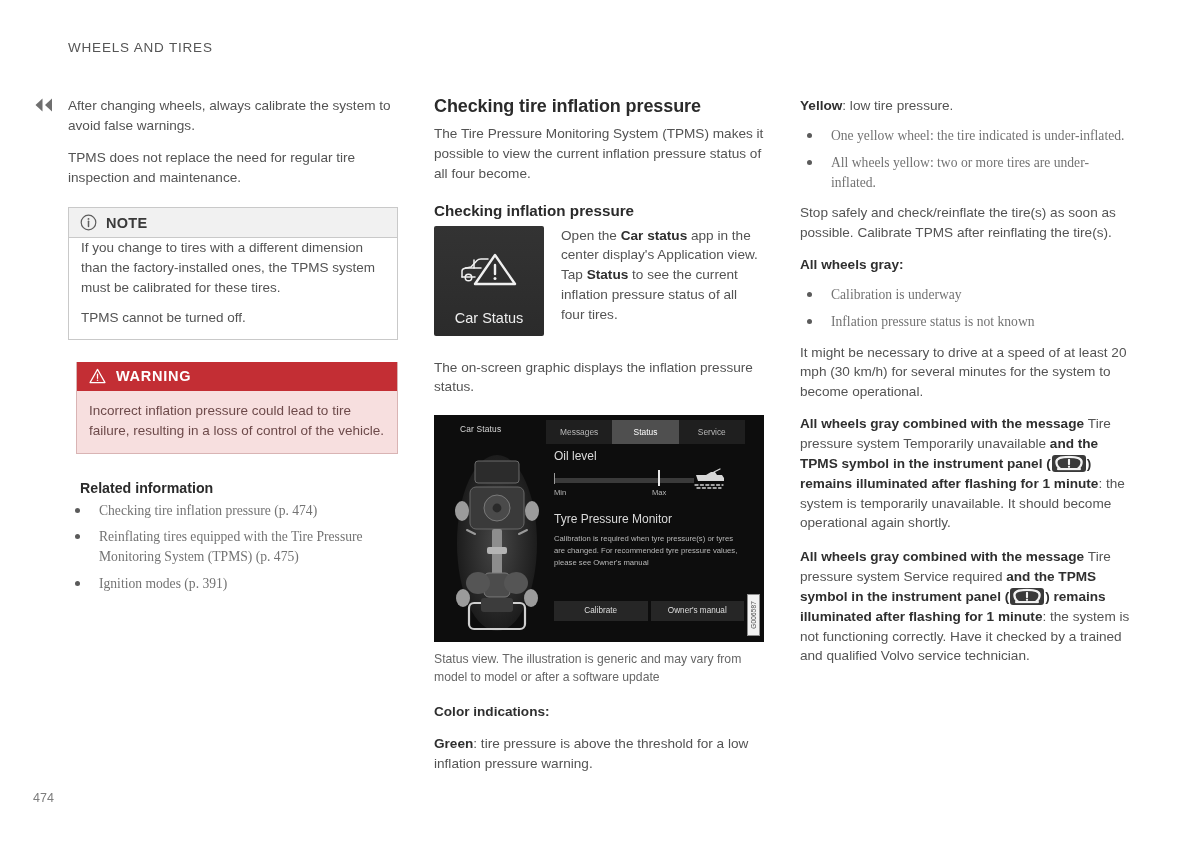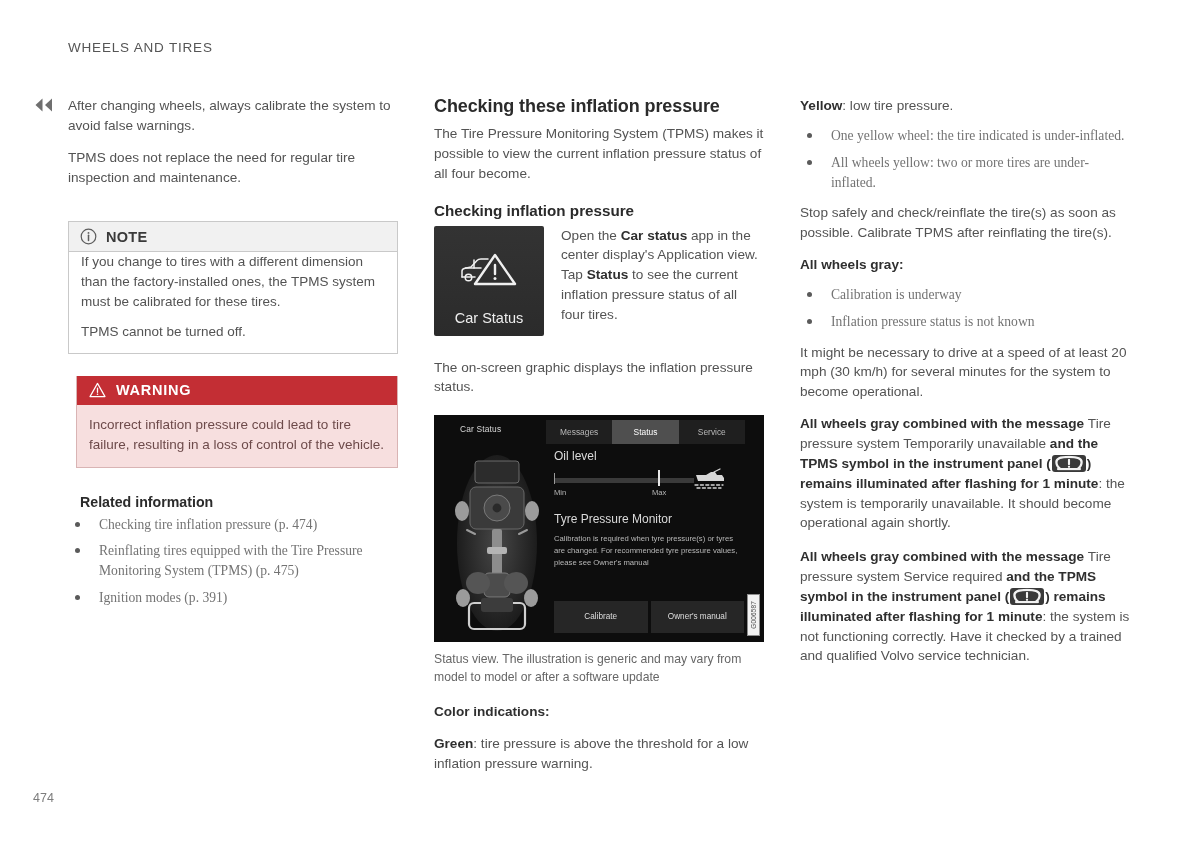--- a/index.html
+++ b/index.html
@@ -113,21 +113,21 @@
     top: 7px;
     width: 5px;
     height: 5px;
     border-radius: 50%;
     background: #5a5a5a;
   }
 
   
   .note-box {
     border: 1px solid #c9c9c9;
-    margin: 34px 0 0 0;
+    margin: 20px 0 0 0;
     background: #ffffff;
   }
   .note-head {
     display: flex;
     align-items: center;
     gap: 9px;
     background: #f1f1f1;
     border-bottom: 1px solid #c9c9c9;
     padding: 6px 10px 6px 11px;
   }
@@ -306,21 +306,21 @@
   }
   .ss-body {
     font-size: 7.7px;
     line-height: 1.52;
     color: #b8b8b8;
     width: 190px;
   }
   .ss-buttons {
     position: absolute;
     left: 120px; top: 186px;
-    width: 190px; height: 32px;
+    width: 190px; height: 20px;
     display: flex;
     gap: 3px;
   }
   .ss-btn {
     flex: 1 1 50%;
     background: #262626;
     display: flex;
     align-items: center;
     justify-content: center;
     text-align: center;
@@ -439,21 +439,21 @@
       <ul class="bullets">
         <li>Checking tire inflation pressure (p. 474)</li>
         <li>Reinflating tires equipped with the Tire Pressure Monitoring System (TPMS) (p. 475)</li>
         <li>Ignition modes (p. 391)</li>
       </ul>
     </div>
   </div>
 
   <div class="col col-2">
 
-    <h2 class="section-title">Checking these inflation pressure</h2>
+    <h2 class="section-title">Checking tire inflation pressure</h2>
     <p>The Tire Pressure Monitoring System (TPMS) makes it possible to view the current inflation pressure status of all four become.</p>
 
     <h3 class="sub-title">Checking inflation pressure</h3>
 
     <div class="app-row">
       <div class="app-tile">
         <span class="glyph">
           <svg viewBox="0 0 64 42" width="64" height="42" fill="none" stroke="#f0f0f0" stroke-width="1.5">
 
             <path d="M5 30 L5 24 C5 22.5 6.5 21.5 8 21.2 L14 20 L20 13.5 C21 12.4 22.4 12 24 12 L31 12" stroke-linecap="round" stroke-linejoin="round"></path>

